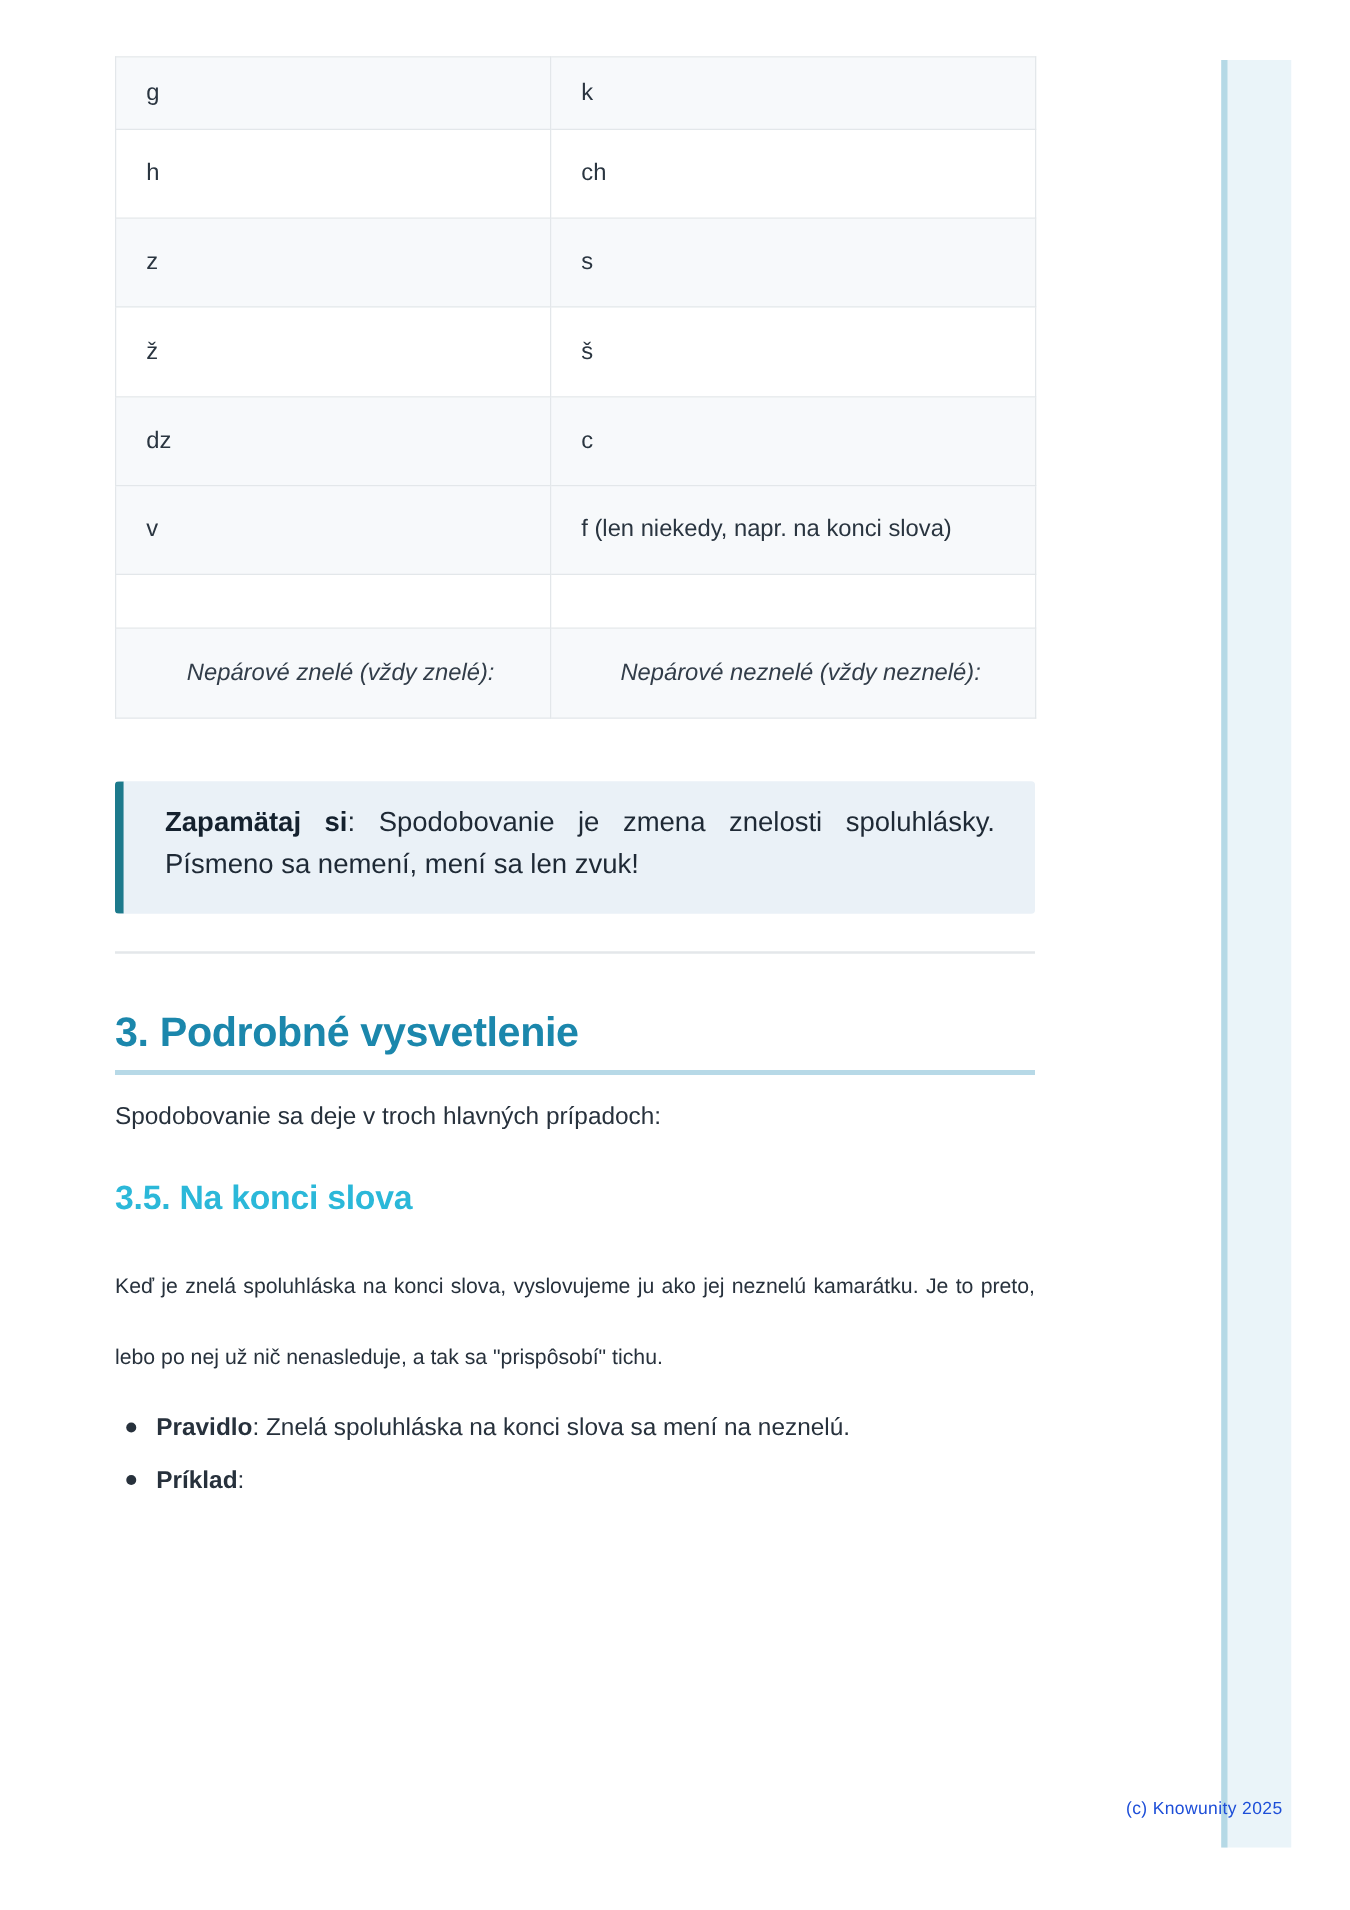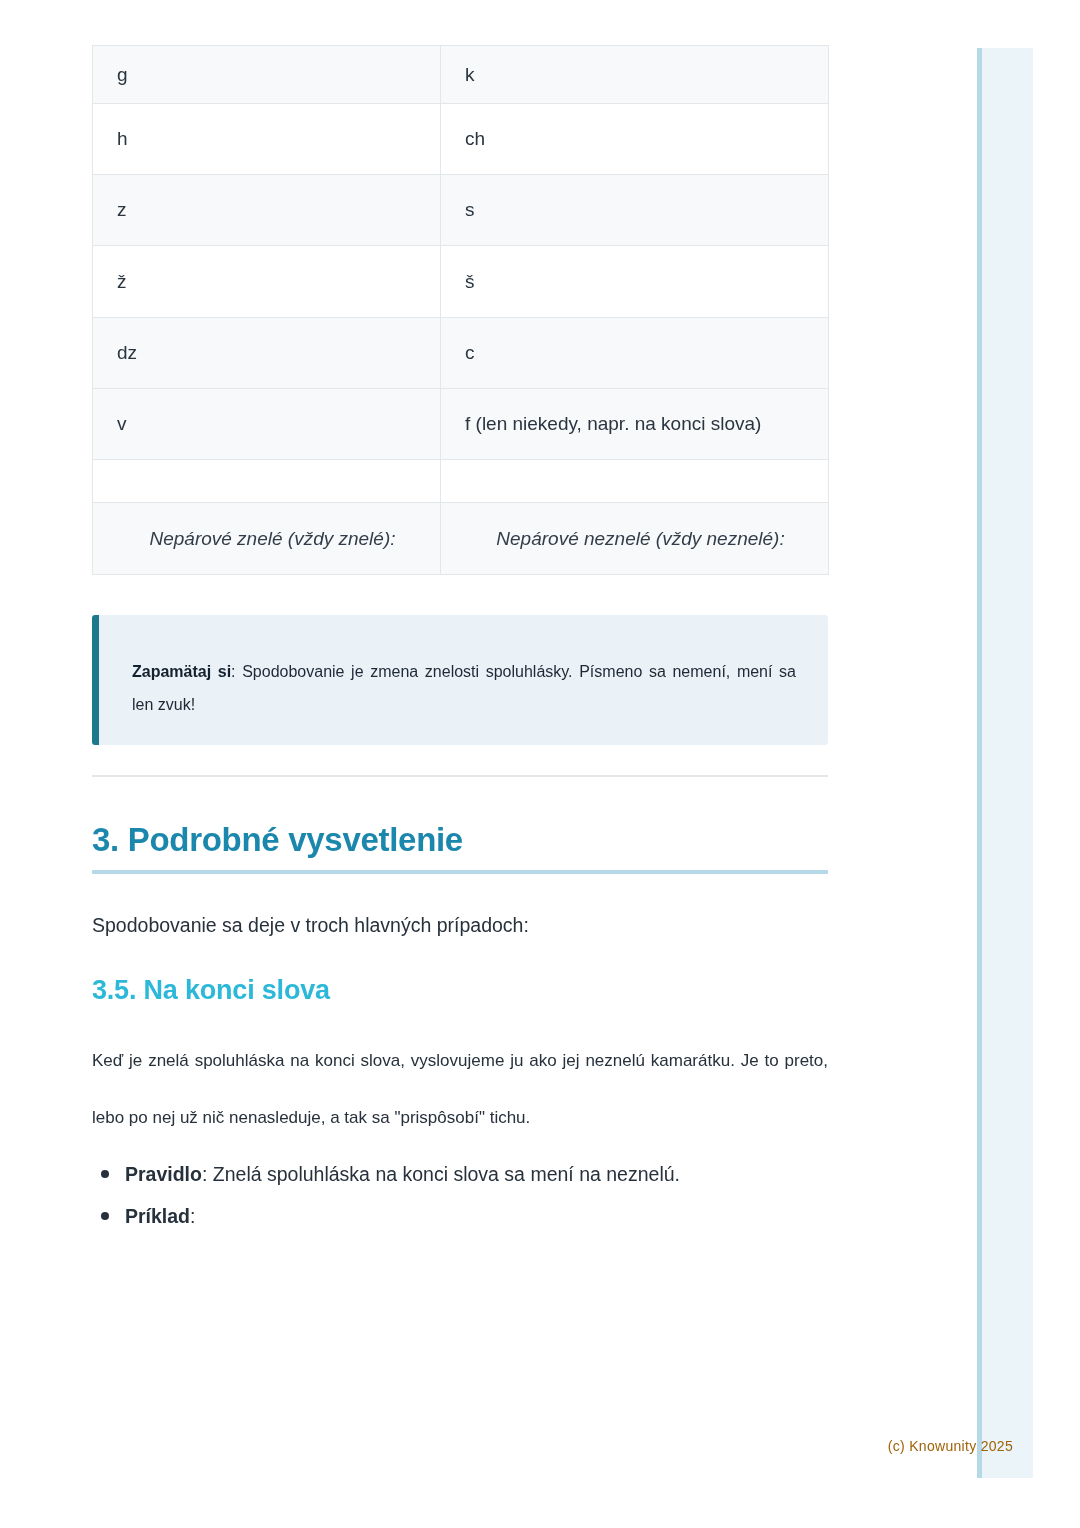--- a/index.html
+++ b/index.html
@@ -6,52 +6,52 @@
   html,body { margin:0; padding:0; }
   body {
     width:1080px; height:1528px; position:relative; overflow:hidden;
     background:#ffffff; font-family:"Liberation Sans", sans-serif; color:#27313c;
   }
   .side-accent {
     position:absolute; left:977px; top:48px; width:56px; height:1430px;
     background:#eaf4f9; border-left:5px solid #b5d9e6; z-index:1;
   }
   .copyright {
-    position:absolute; top:1438px; right:67px; z-index:2;
-    font-size:14px; color:#a16207; letter-spacing:0.3px;
+    position:absolute; top:1438px; right:54px; z-index:2;
+    font-size:14px; color:#1d4ed8; letter-spacing:0.3px;
   }
   .content { position:absolute; left:92px; top:45px; width:736px; z-index:2; }
 
   
   table.pairs { width:736px; border-collapse:collapse; table-layout:fixed; }
   table.pairs td {
     border:1px solid #e3e7ea; padding:0 12px 0 24px; vertical-align:middle;
     font-size:19px; color:#2a3540; background:#ffffff;
   }
   table.pairs tr.alt td { background:#f7f9fb; }
   table.pairs tr.it td { font-style:italic; color:#323d49;text-align:center; }
   .h58 td { height:58px; } .h71 td { height:71px; } .h72 td { height:72px; }
   .h43 td { height:43px; } .h70 td { height:70px; }
 
   
   .callout {
-    margin-top:40px; background:#eaf1f7; border-left:7px solid #1d7a8c;
-    border-radius:3px; padding:40px 32px 24px 33px;
-    font-size:16px; line-height:33px; text-align:justify; color:#1e2935;
+    margin-top:50px; background:#eaf1f7; border-left:7px solid #1d7a8c;
+    border-radius:3px; padding:16px 32px 24px 33px;
+    font-size:22px; line-height:33px; text-align:justify; color:#1e2935;
   }
   .callout b { color:#14212e; }
 
   hr.rule { margin:30px 0 0; border:none; border-top:2px solid #e4e7ea; }
 
   h2.sec {
     margin:44px 0 0; font-size:33px; line-height:38px; font-weight:bold;
     color:#1b87ac; border-bottom:4px solid #b7d9e7; padding-bottom:11px;
     letter-spacing:-0.3px;
   }
-  p.intro { margin:38px 0 0; font-size:19.5px; line-height:26px; }
+  p.intro { margin:20px 0 0; font-size:19.5px; line-height:26px; }
   h3.sub {
     margin:36px 0 0; font-size:27px; line-height:32px; font-weight:bold;
     color:#2bb8d9; letter-spacing:-0.2px;
   }
   p.bodytext { margin:26px 0 0; font-size:17px; line-height:57px; text-align:justify; }
 
   ul.blist { margin:14px 0 0; padding:0; list-style:none; font-size:19.5px; }
   ul.blist > li { position:relative; padding-left:33px; margin-top:14px; line-height:28px; }
   ul.blist > li::before {
     content:""; position:absolute; left:9px; top:10px;

